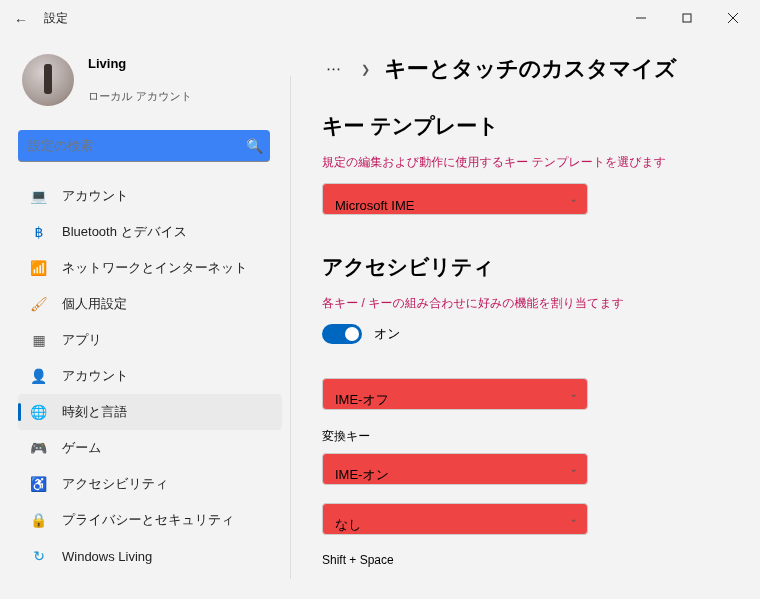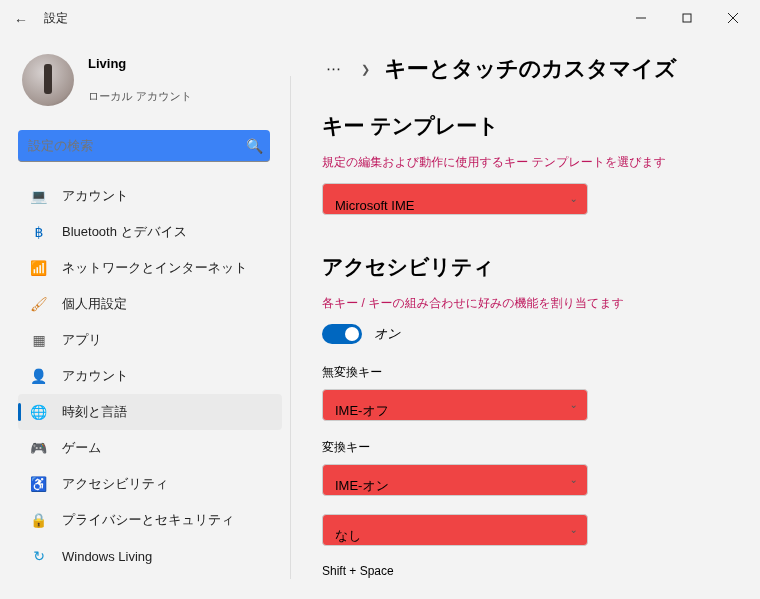--- a/index.html
+++ b/index.html
@@ -31,21 +31,21 @@
 .breadcrumb { display: flex; align-items: center; gap: 14px; margin-bottom: 28px; }
 .ellipsis { font-size: 15px; color: #222; letter-spacing: 2px; padding: 0 4px; cursor: pointer; }
 .chev { font-size: 11px; color: #555; }
 .page-title { font-size: 22px; font-weight: 600; }
 .section-head { font-size: 21px; font-weight: 600; margin-bottom: 14px; }
 .section-desc { font-size: 12px; color: #be185d; margin-bottom: 12px; }
 .select-box { position: relative; display: inline-block; }
 .select-box select, .fake-select { width: 266px; height: 32px; border: 1px solid #ccc; background: #ef4444; border-radius: 4px; padding: 12px 28px 0 12px; font-size: 13px; appearance: none; outline:none; cursor:pointer; display:flex; align-items:center; }
 .select-chev { position:absolute; right:10px; top:10px; font-size:10px; color:#555; pointer-events:none; }
 .sec-gap { height: 38px; }
-.toggle-row { display:flex; align-items:center; gap:12px; margin-bottom: 20px; font-style: italic; }
+.toggle-row { display:flex; align-items:center; gap:12px; margin-bottom: 34px; }
 .toggle { width:40px; height:20px; border-radius:10px; background:#0067c0; position:relative; cursor:pointer; }
 .toggle::after { content:""; position:absolute; right:3px; top:3px; width:14px; height:14px; background:#fff; border-radius:50%; }
 .toggle-label { font-size:13px; }
 .field-label { font-size:12px; margin-bottom: 8px; }
 .field-block { margin-bottom: 18px; }
 </style>
 </head>
 <body>
 
 <div class="titlebar">
@@ -151,21 +151,20 @@
     <div class="sec-gap"></div>
 
     <div class="section-head">アクセシビリティ</div>
     <div class="section-desc">各キー / キーの組み合わせに好みの機能を割り当てます</div>
     <div class="toggle-row">
       <div class="toggle"></div>
       <span class="toggle-label">オン</span>
     </div>
 
     <div class="field-block">
-      <div class="field-label">無変換キー</div>
       <div class="select-box">
         <div class="fake-select">IME-オフ</div>
         <span class="select-chev">⌄</span>
       </div>
     </div>
 
     <div class="field-block">
       <div class="field-label">変換キー</div>
       <div class="select-box">
         <div class="fake-select">IME-オン</div>

